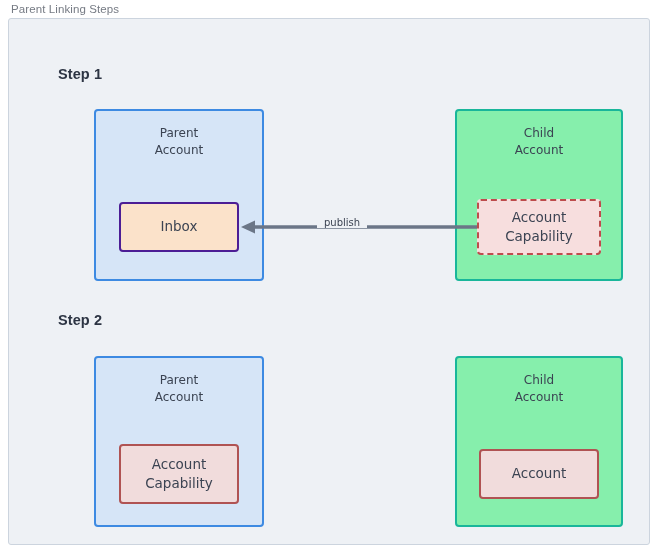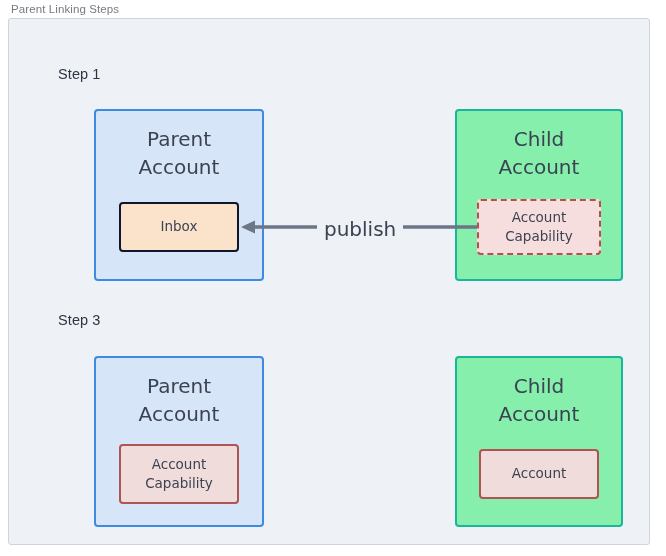--- a/index.html
+++ b/index.html
@@ -29,21 +29,21 @@
     width: 642px; height: 527px;
     box-sizing: border-box;
     background: #eef1f5;
     border: 1px solid #ccd4de;
     border-radius: 3px;
   }
 
   .step-label {
     position: absolute;
     font-size: 14.5px;
-    font-weight: normal;
+    font-weight: bold;
     color: #2c3443;
     letter-spacing: 0.1px;
     font-family: "Liberation Sans", "DejaVu Sans", sans-serif;
     white-space: nowrap;
   }
   .step-label.s1 { left: 49px; top: 47px; }
   .step-label.s2 { left: 49px; top: 293px; }
 
   
   .acct-box {
@@ -60,21 +60,21 @@
   .acct-box.child {
     background: #86efac;
     border-color: #19b69a;
   }
 
   .acct-title {
     position: absolute;
     left: 0; right: 0;
     top: 14px;
     text-align: center;
-    font-size: 20px;
+    font-size: 12px;
     line-height: 1.42;
     color: #3b4352;
     font-family: "DejaVu Sans", "Liberation Sans", sans-serif;
   }
   .acct-title .ln { display: block; }
 
   
   .inner-box {
     position: absolute;
     box-sizing: border-box;
@@ -86,36 +86,36 @@
     text-align: center;
     font-size: 13.5px;
     line-height: 1.42;
     color: #3b4352;
     font-family: "DejaVu Sans", "Liberation Sans", sans-serif;
   }
   .inner-box .ln { display: block; }
 
   .inner-box.inbox {
     background: #fbe2ca;
-    border: 2px solid #0f172a;
+    border: 2px solid #4c1d95;
   }
   .inner-box.cap-dashed {
     background: #f7dede;
     border: 2px dashed #bd4c4c;
   }
   .inner-box.cap-solid {
     background: #f1dcdc;
     border: 2px solid #b05353;
   }
 
   
   .arrow-wrap { position: absolute; }
   .arrow-label {
     position: absolute;
-    font-size: 20px;
+    font-size: 10px;
     color: #3b4352;
     font-family: "DejaVu Sans", "Liberation Sans", sans-serif;
     background: #eef1f5;
     padding: 0 7px;
     white-space: nowrap;
   }
 
   
   #s1-parent { left: 85px;  top: 90px;  width: 170px; height: 172px; }
   #s1-child  { left: 446px; top: 90px;  width: 168px; height: 172px; }
@@ -168,21 +168,21 @@
   </div>
 
   <div class="arrow-wrap" id="s1-arrow">
     <svg width="236" height="22" viewBox="0 0 236 22">
       <line x1="236" y1="11" x2="12" y2="11" stroke="#6b7687" stroke-width="3.5"></line>
       <polygon points="0,11 14,4.5 14,17.5" fill="#6b7687"></polygon>
     </svg>
     <span class="arrow-label" style="left:76px; top:1px;">publish</span>
   </div>
 
-  <div class="step-label s2">Step 3</div>
+  <div class="step-label s2">Step 2</div>
 
   <div class="acct-box parent" id="s2-parent">
     <div class="acct-title">
       <span class="ln">Parent</span>
       <span class="ln">Account</span>
     </div>
   </div>
 
   <div class="inner-box cap-solid" id="s2-cap">
     <div>

